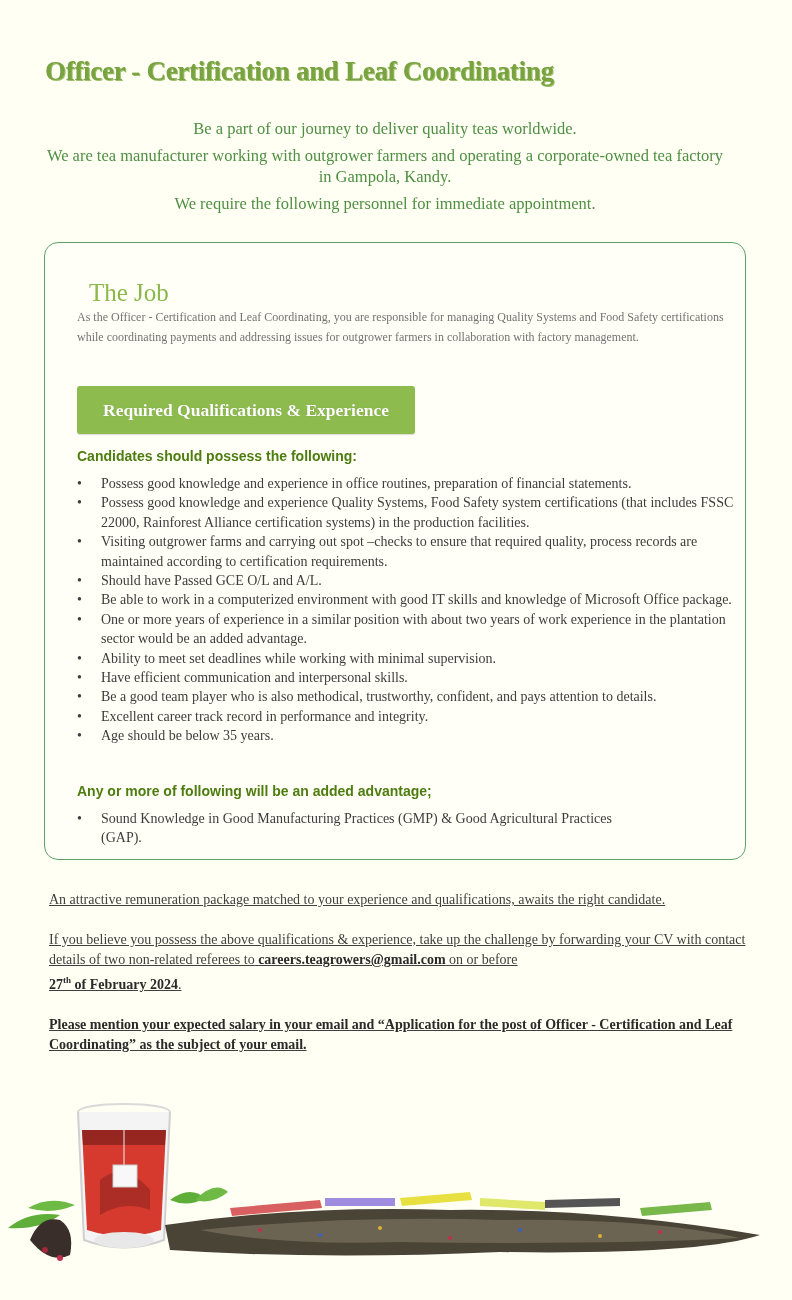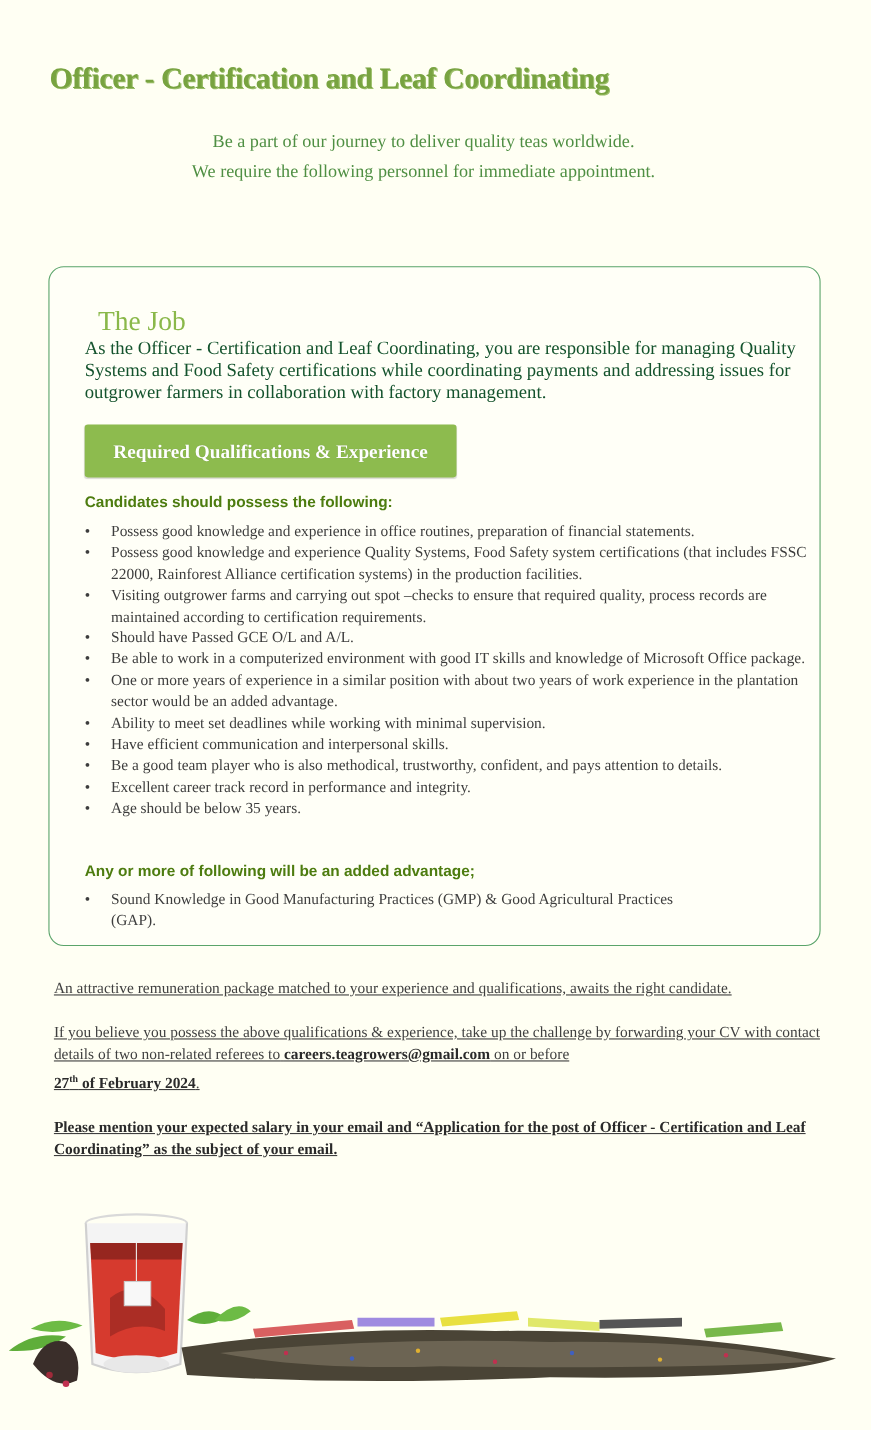--- a/index.html
+++ b/index.html
@@ -19,21 +19,21 @@
   }
   .intro { position:absolute; left:45px; top:118px; width:680px; color:#4f8f43; font-size:16.5px; line-height:21px; }
   .intro p { margin:0 0 6px 0;text-align:center; }
   .card {
     position:absolute; left:44px; top:242px; width:702px; height:618px;
     border:1.5px solid #5aa46a; border-radius:14px;
     background:#fffff7;
     box-sizing:border-box;
   }
   .job-title { position:absolute; left:32px; top:24px; font-size:25px; font-weight:normal; color:#8ab84a; margin:12px; }
-  .job-desc { position:absolute; left:32px; top:64px; width:660px; font-size:17px; line-height:20px; color:#14532d; margin:0; }
+  .job-desc { position:absolute; left:32px; top:64px; width:660px; font-size:12px; line-height:20px; color:#737373; margin:0; }
   .req-btn {
     position:absolute; left:32px; top:143px; width:338px; height:48px;
     background:#8dbb4e; border-radius:3px;
     color:#ffffff; font-weight:bold; font-size:17.5px;
     display:flex; align-items:center; justify-content:center;
     box-shadow:0 1px 1px rgba(0,0,0,0.15);
     text-shadow:0 0 1px rgba(0,0,0,0.2);
   }
   .sub-heading {
     position:absolute; left:32px; font-family:"Liberation Sans", sans-serif;
@@ -49,20 +49,21 @@
   .footer sup { font-size:9px; }
   .tea-image { position:absolute; left:0; top:1090px; width:792px; height:210px; }
 </style>
 </head>
 <body>
 
 <h1 class="title">Officer - Certification and Leaf Coordinating</h1>
 
 <div class="intro">
   <p>Be a part of our journey to deliver quality teas worldwide.</p>
+  <p>We are tea manufacturer working with outgrower farmers and operating a corporate-owned tea factory in Gampola, Kandy.</p>
   <p>We require the following personnel for immediate appointment.</p>
 </div>
 
 <div class="card">
   <h2 class="job-title">The Job</h2>
   <p class="job-desc">As the Officer - Certification and Leaf Coordinating, you are responsible for managing Quality Systems and Food Safety certifications while coordinating payments and addressing issues for outgrower farmers in collaboration with factory management.</p>
   <div class="req-btn">Required Qualifications &amp; Experience</div>
 
   <h3 class="sub-heading" style="top:205px;">Candidates should possess the following:</h3>
 

